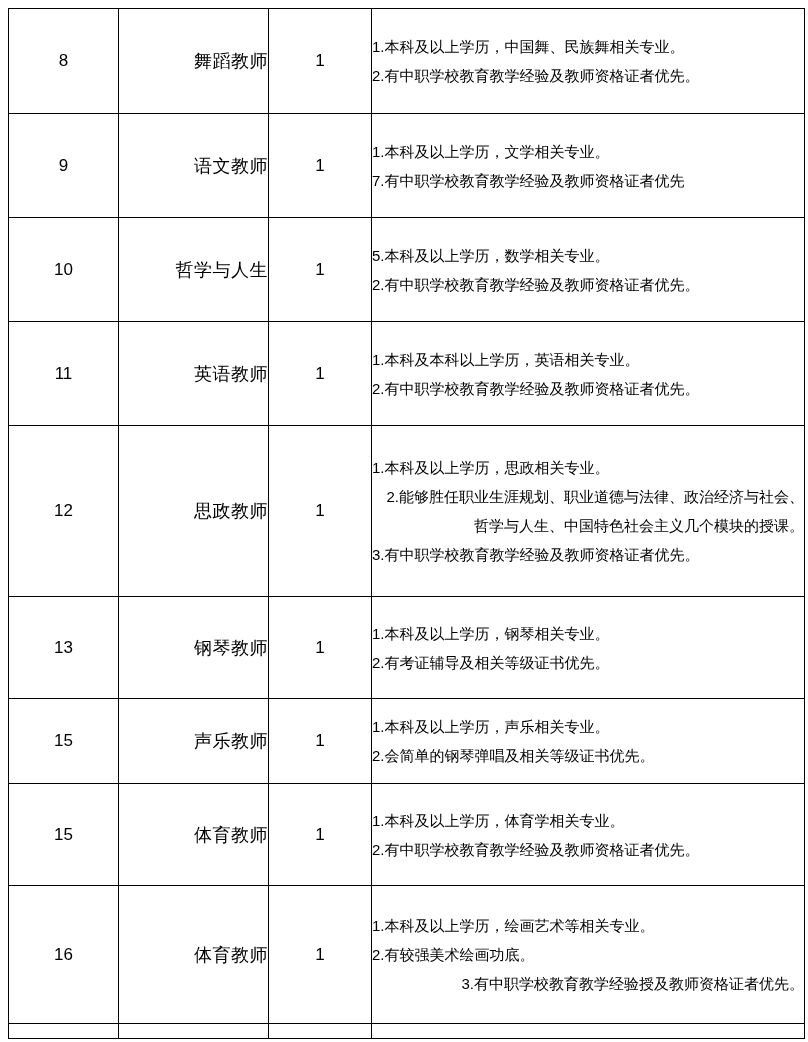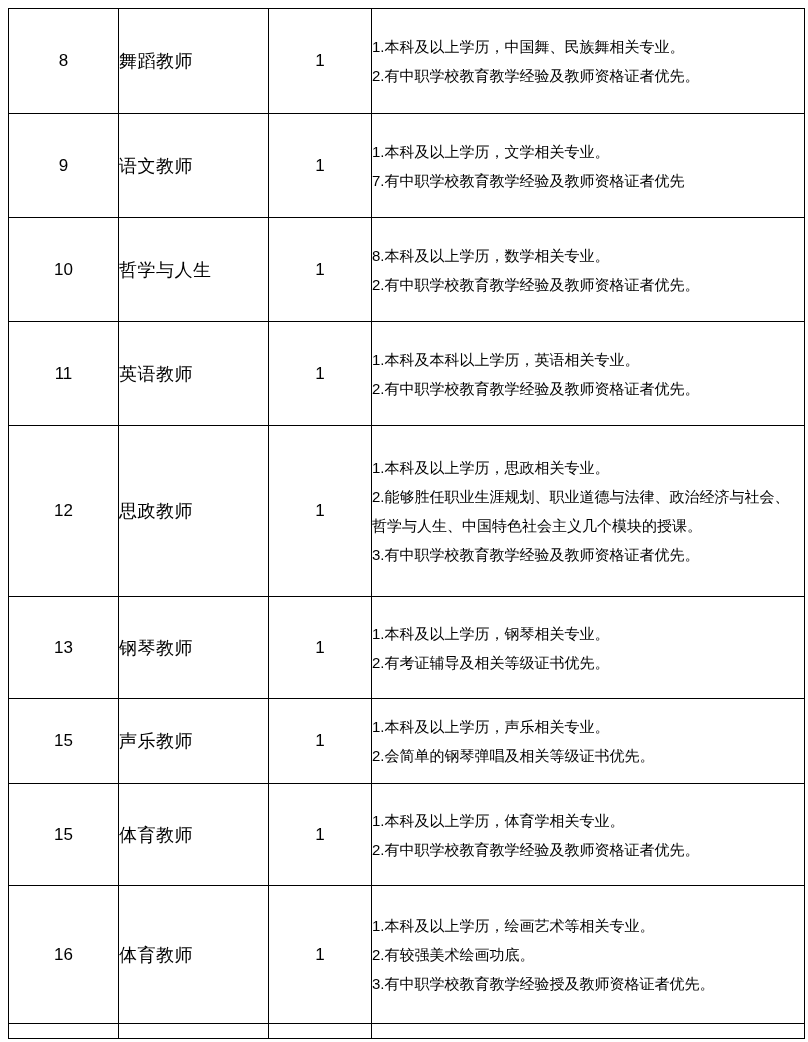--- a/index.html
+++ b/index.html
@@ -36,39 +36,40 @@
   col.c-post  { width: 150px; }
   col.c-num   { width: 103px; }
   col.c-req   { width: 433px; }
 
   td.no, td.num {
     text-align: center;
     font-size: 17px;
     font-family: "Liberation Sans", sans-serif;
   }
   td.post {
-    text-align: left;
+    text-align: right;
     font-size: 18px;
     font-family: "Liberation Sans", sans-serif;
     letter-spacing: 0.5px;
     margin-left: 24px;
   }
   td.req {
     text-align: left;
     font-size: 15px;
     line-height: 29px;
     padding: 6px 4px 6px 7px;
     font-family: "Liberation Sans", sans-serif;
     letter-spacing: 0px;
   }
   td.req .line {
     white-space: nowrap;
   }
   td.req .line.wrap {
     white-space: normal;
+    text-align: right;
   }
   .partial-row td {
     height: 14px;
   }
 </style>
 </head>
 <body>
 
 <div class="page">
   <table class="jobs">
@@ -98,21 +99,21 @@
           <div class="line">1.本科及以上学历，文学相关专业。</div>
           <div class="line">7.有中职学校教育教学经验及教师资格证者优先</div>
         </td>
       </tr>
 
       <tr style="height:104px;">
         <td class="no">10</td>
         <td class="post">哲学与人生</td>
         <td class="num">1</td>
         <td class="req">
-          <div class="line">8.本科及以上学历，数学相关专业。</div>
+          <div class="line">5.本科及以上学历，数学相关专业。</div>
           <div class="line">2.有中职学校教育教学经验及教师资格证者优先。</div>
         </td>
       </tr>
 
       <tr style="height:104px;">
         <td class="no">11</td>
         <td class="post">英语教师</td>
         <td class="num">1</td>
         <td class="req">
           <div class="line">1.本科及本科以上学历，英语相关专业。</div>

